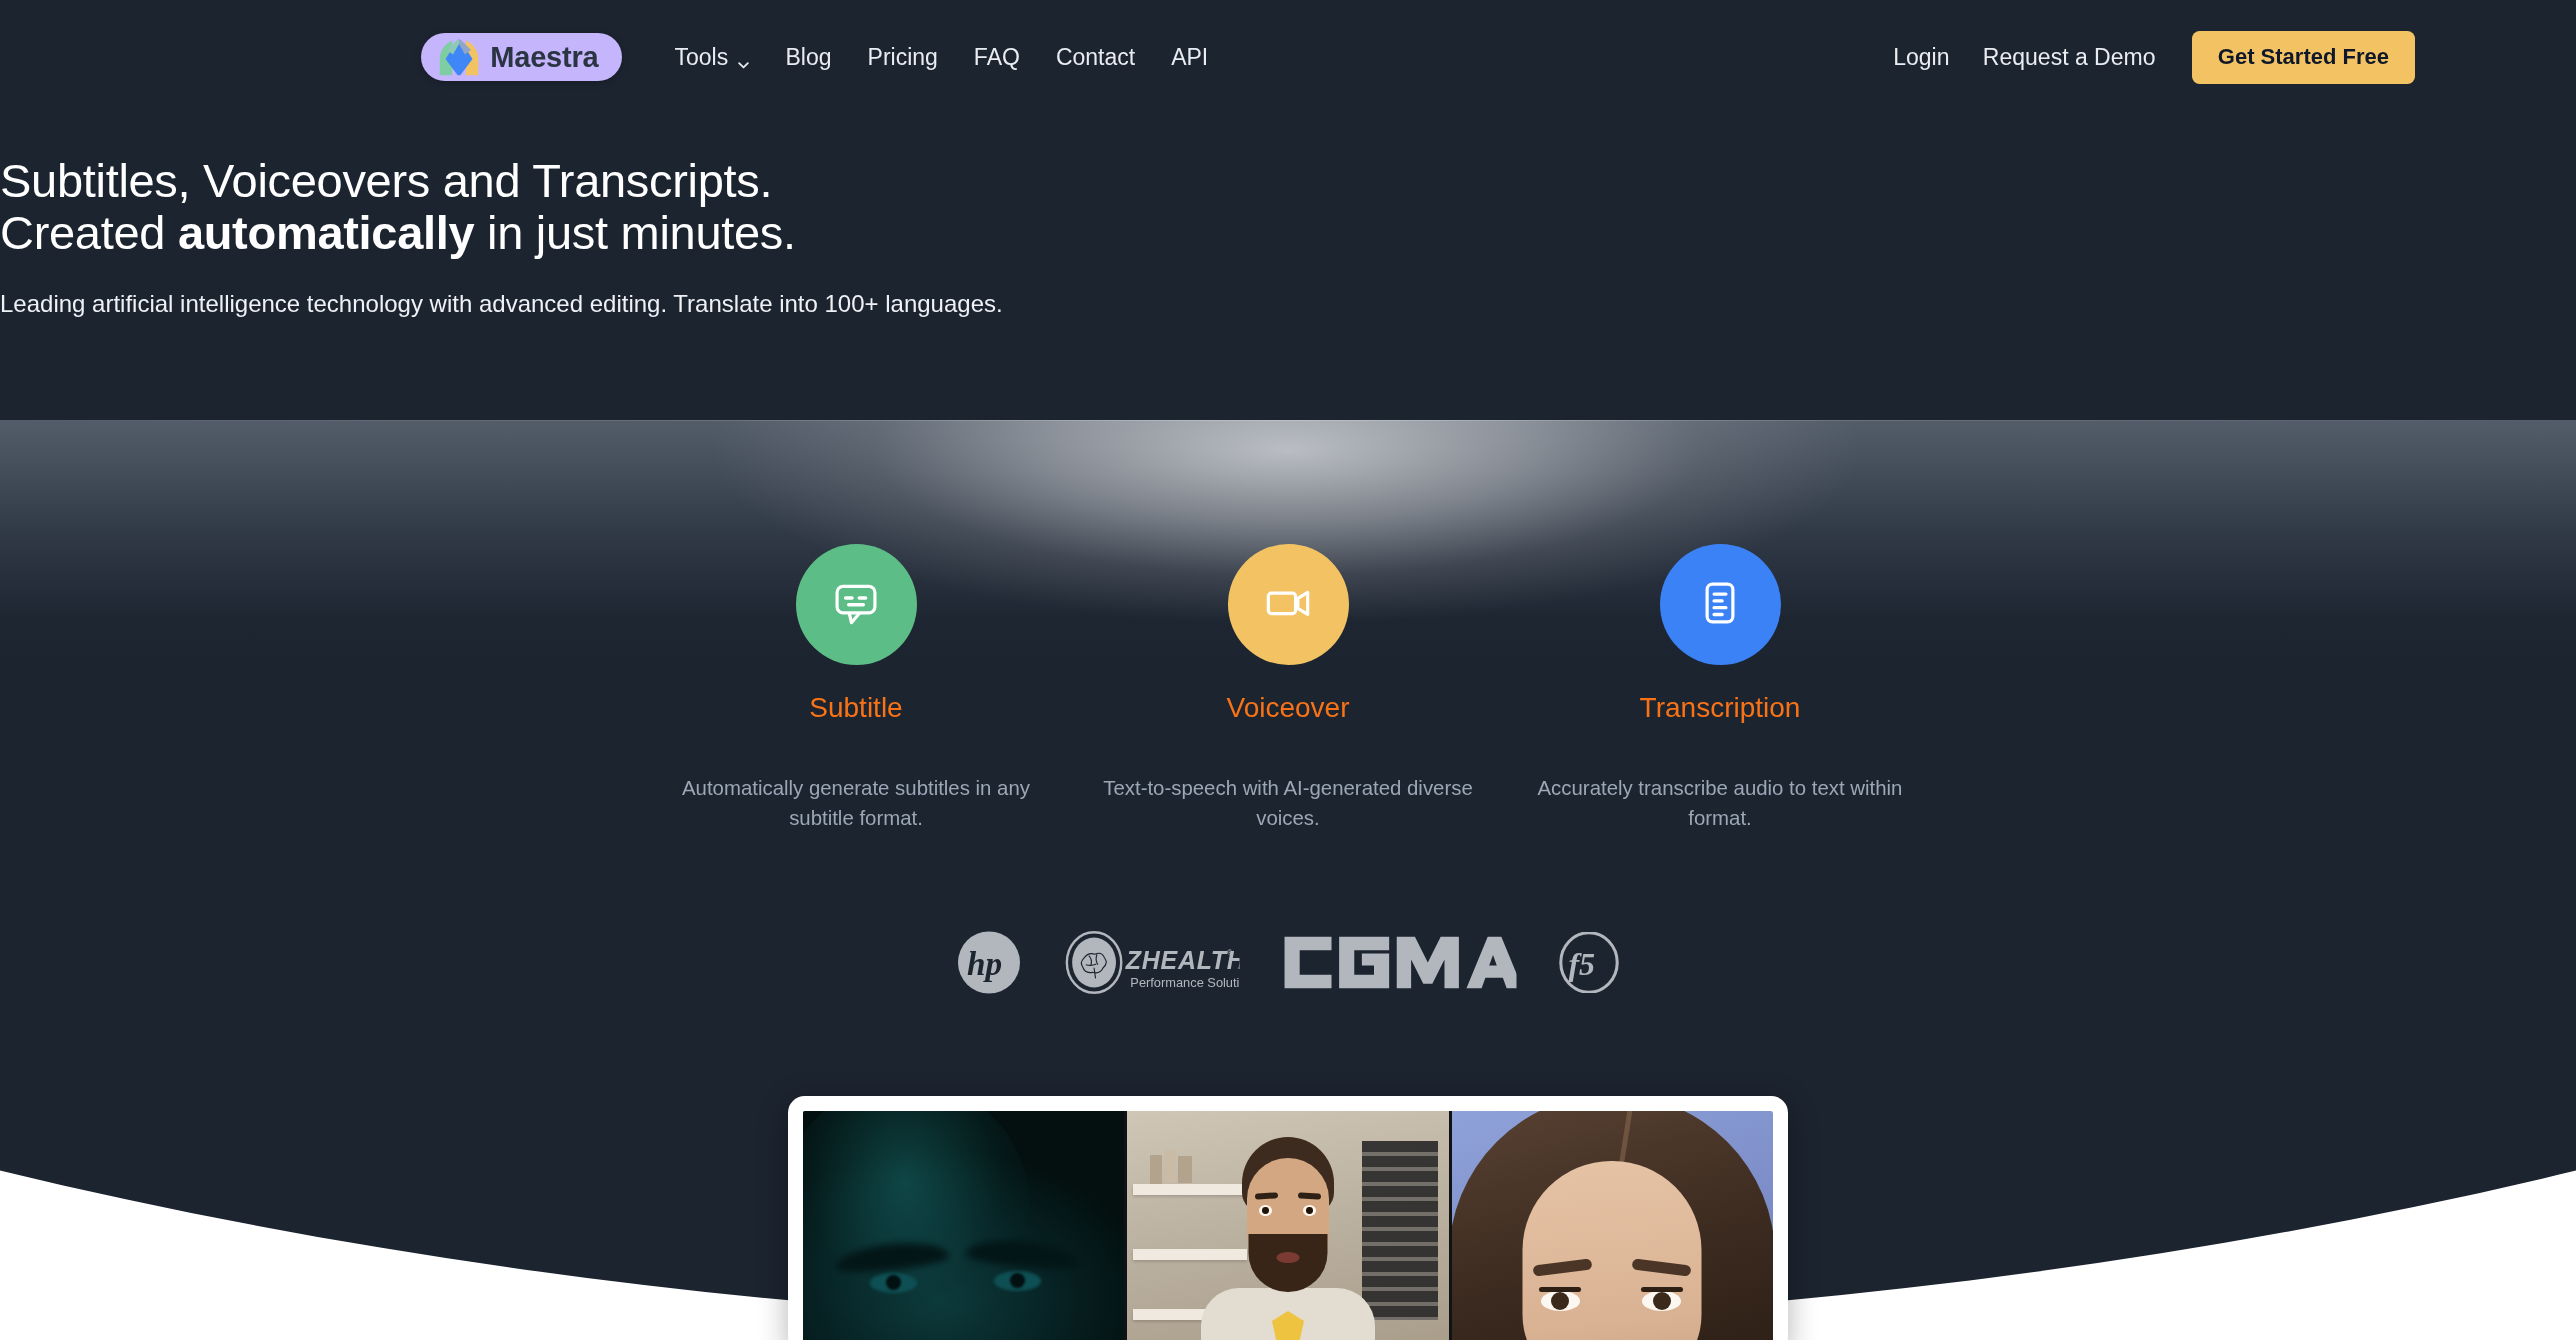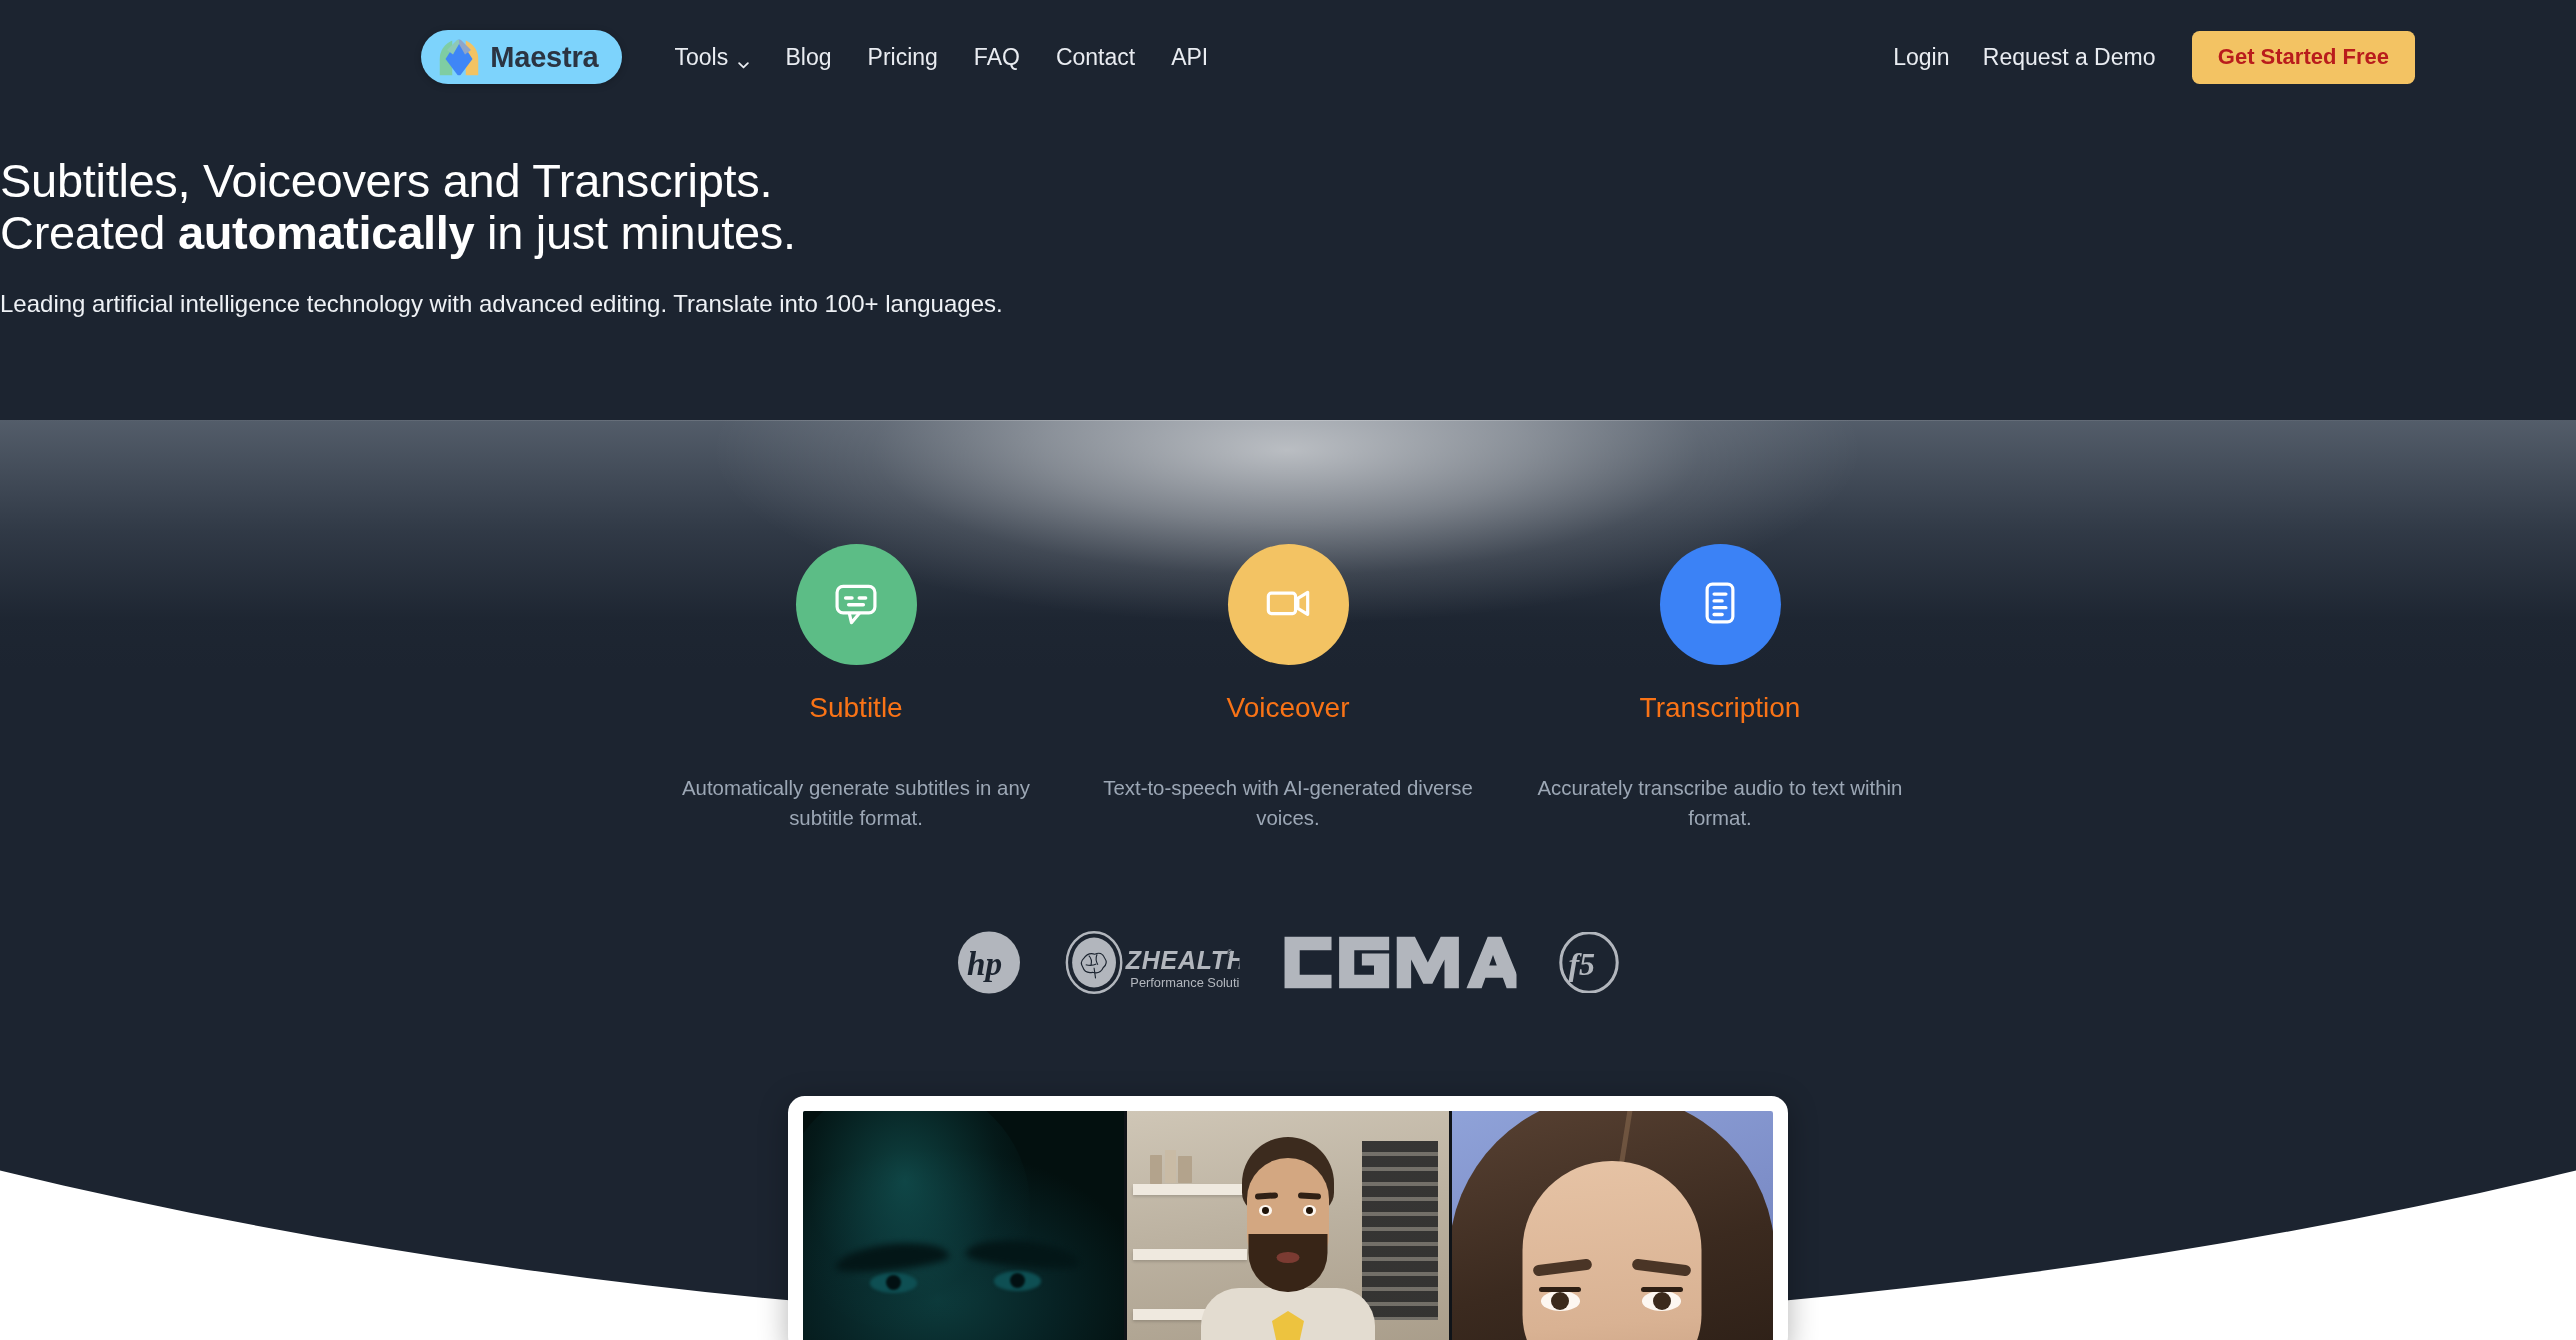--- a/index.html
+++ b/index.html
@@ -29,38 +29,38 @@
   .curve-wrap svg{ display:block; width:2576px; height:242px; }
 
   
   .header{
     position:absolute; left:0; top:0; width:2576px; height:114px;
     display:flex; align-items:center; z-index:30;
   }
   .nav-left{ display:flex; align-items:center; margin-left:421px; }
   .logo-pill{
     display:flex; align-items:center; gap:10.6px;
-    background:#7dd3fc; border-radius:45px;
-    padding:6.8px 23px 6.8px 16.7px; height:54px;
+    background:#c4b5fd; border-radius:45px;
+    padding:6.8px 23px 6.8px 16.7px; height:48px;
     box-shadow:0 1.5px 7.6px rgba(0,0,0,0.22);
   }
   .logo-mark{ width:42px; height:39px; flex:0 0 auto; }
   .logo-text{ font-size:29px; font-weight:600; color:#2b3442; letter-spacing:-0.2px; line-height:1; }
 
   .nav-links{ display:flex; align-items:center; gap:0; margin-left:35px; }
   .nav-link{
     color:#e9ecf1; font-size:23px; font-weight:400; padding:0 18px;
     display:flex; align-items:center; gap:8.3px; cursor:pointer; white-space:nowrap;text-align:right;
   }
   .chev{ display:inline-block; width:13px; height:13px; flex:0 0 auto; }
 
   .nav-right{ margin-left:auto; display:flex; align-items:center; margin-right:161px; gap:0; }
   .nav-right .nav-link{ padding:0 16.7px; }
   .cta-btn{
-    background:#f3c363; color:#b91c1c; font-size:22px; font-weight:600;
+    background:#f3c363; color:#0f172a; font-size:22px; font-weight:600;
     border:none; border-radius:7.6px; padding:0 26px; height:53px; margin-left:19.7px;
     display:flex; align-items:center; justify-content:center; cursor:pointer; white-space:nowrap;
   }
 
   
   .hero{ position:absolute; left:0; top:0; width:2576px; text-align:left; z-index:20; }
   .headline{
     margin-top:155px; color:#ffffff; font-size:47px; line-height:1.10;
     font-weight:400; letter-spacing:-0.3px;
   }

